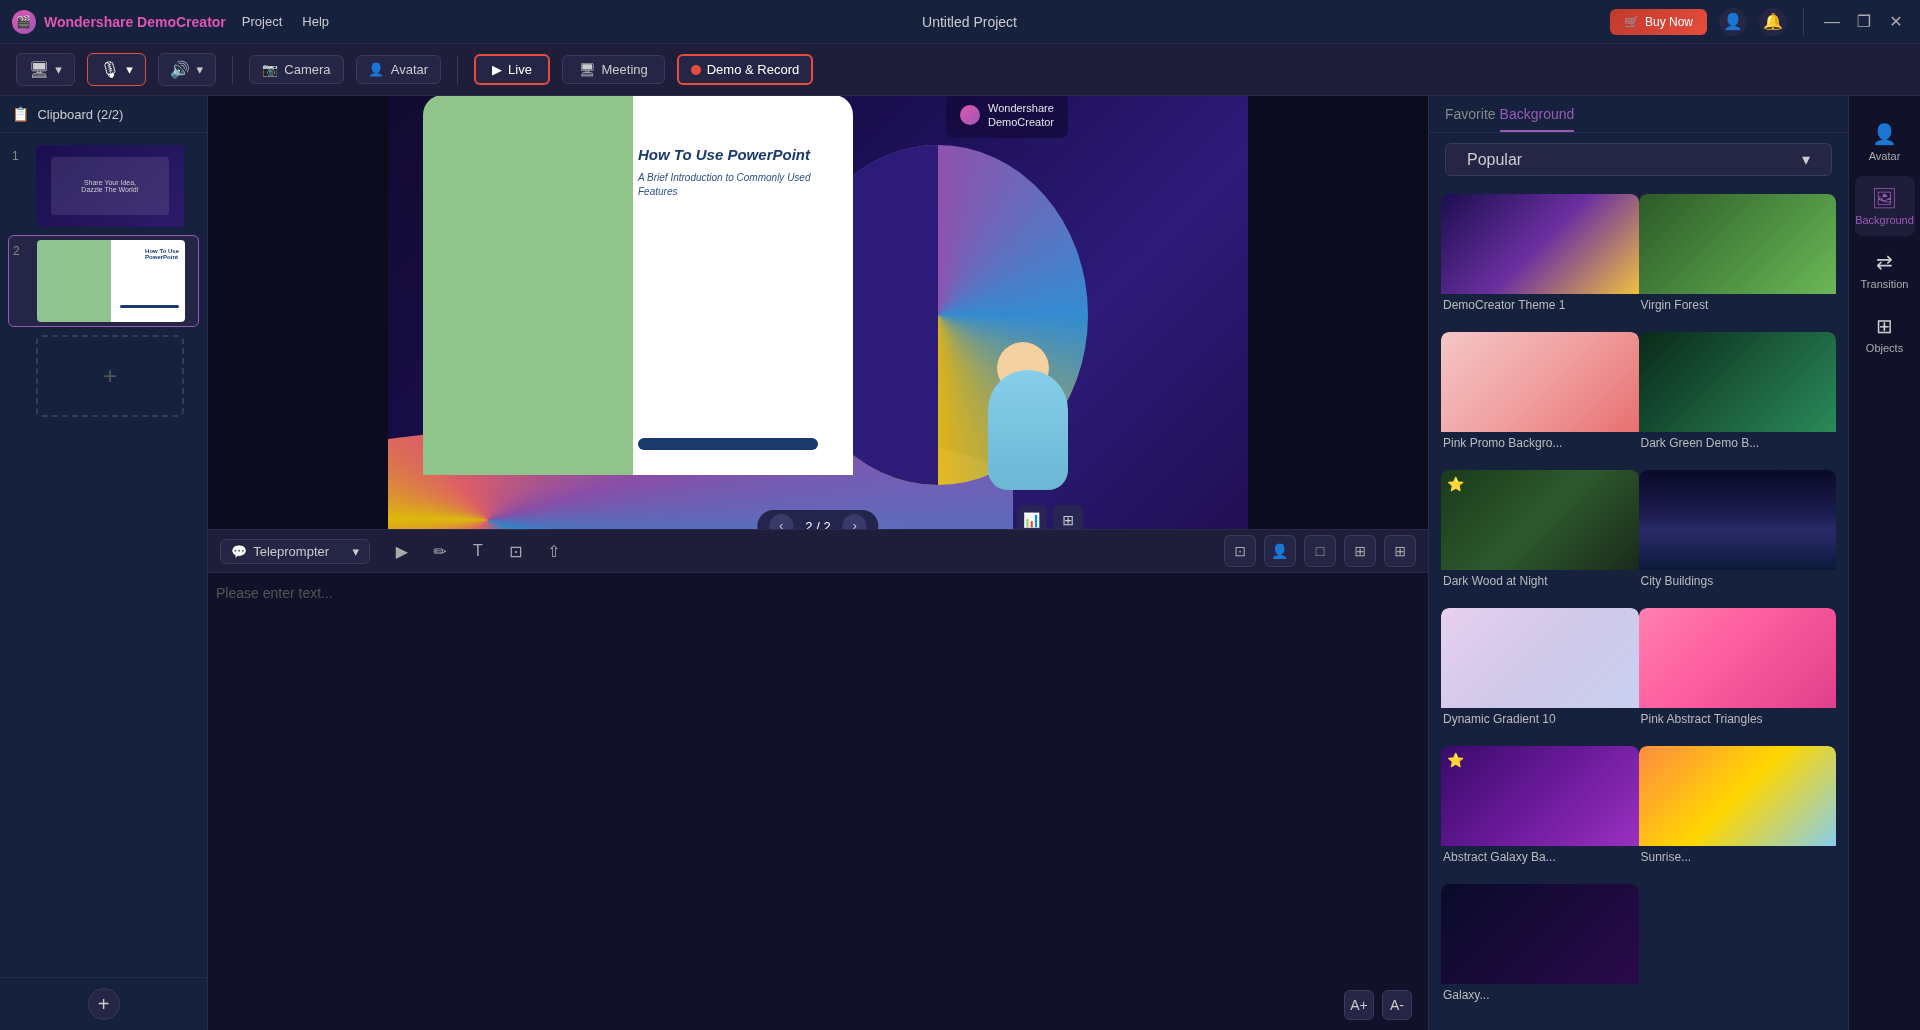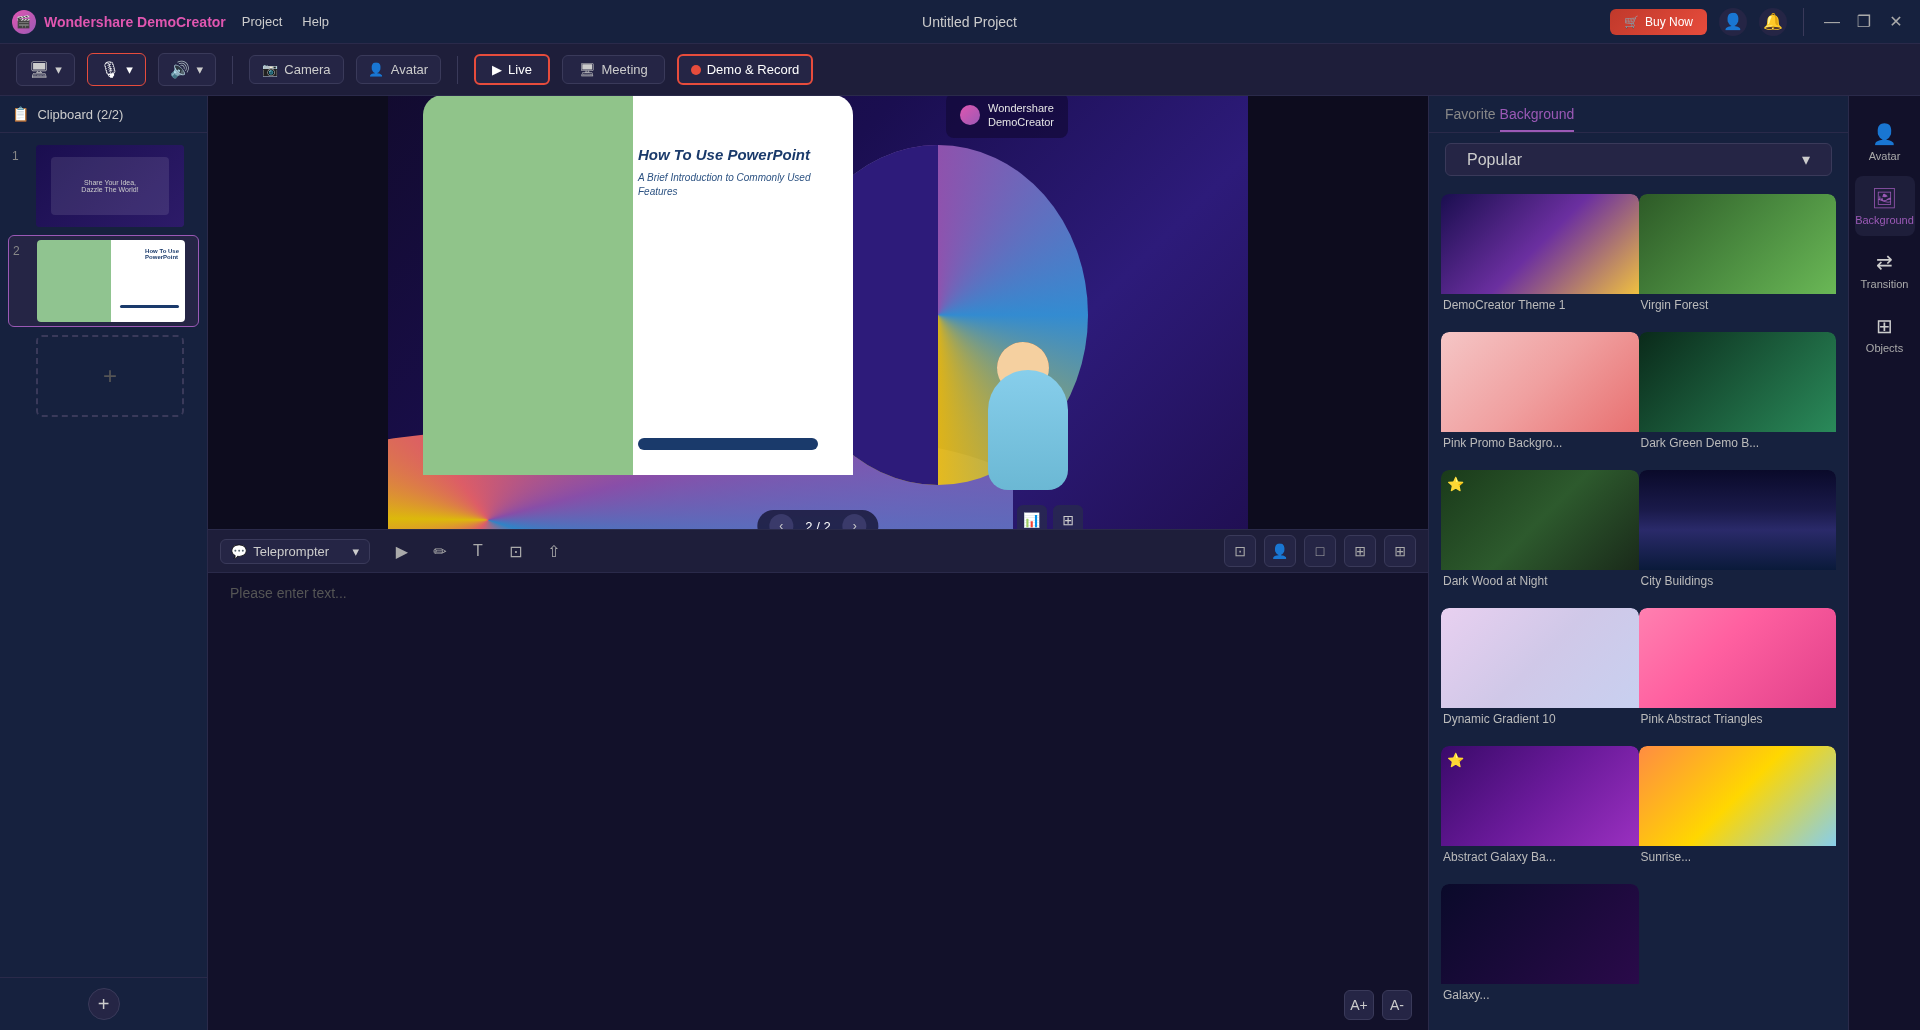--- a/index.html
+++ b/index.html
@@ -509,21 +509,21 @@
       display: flex;
       align-items: center;
       justify-content: center;
       cursor: pointer;
       font-size: 14px;
       color: #aaa;
     }
     .teleprompter-text {
       flex: 1;
       background: #12112a;
-      padding: 12px 22px;
+      padding: 12px 8px;
       font-size: 14px;
       color: #555;
       position: relative;
     }
     .tp-font-btns {
       position: absolute;
       bottom: 10px;
       right: 16px;
       display: flex;
       gap: 8px;

